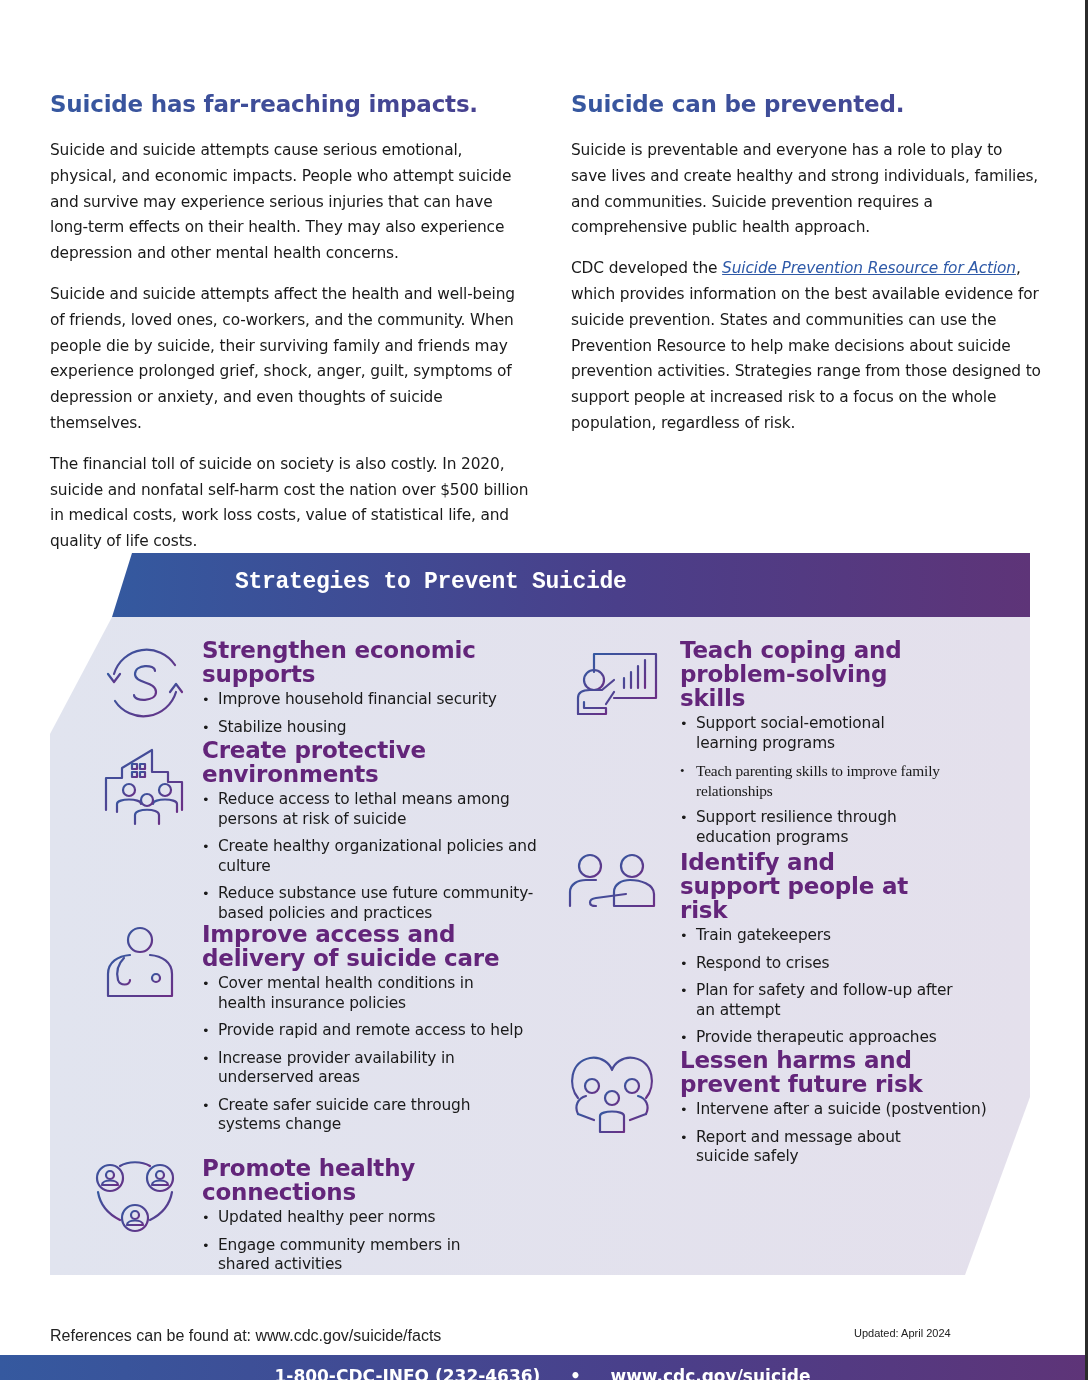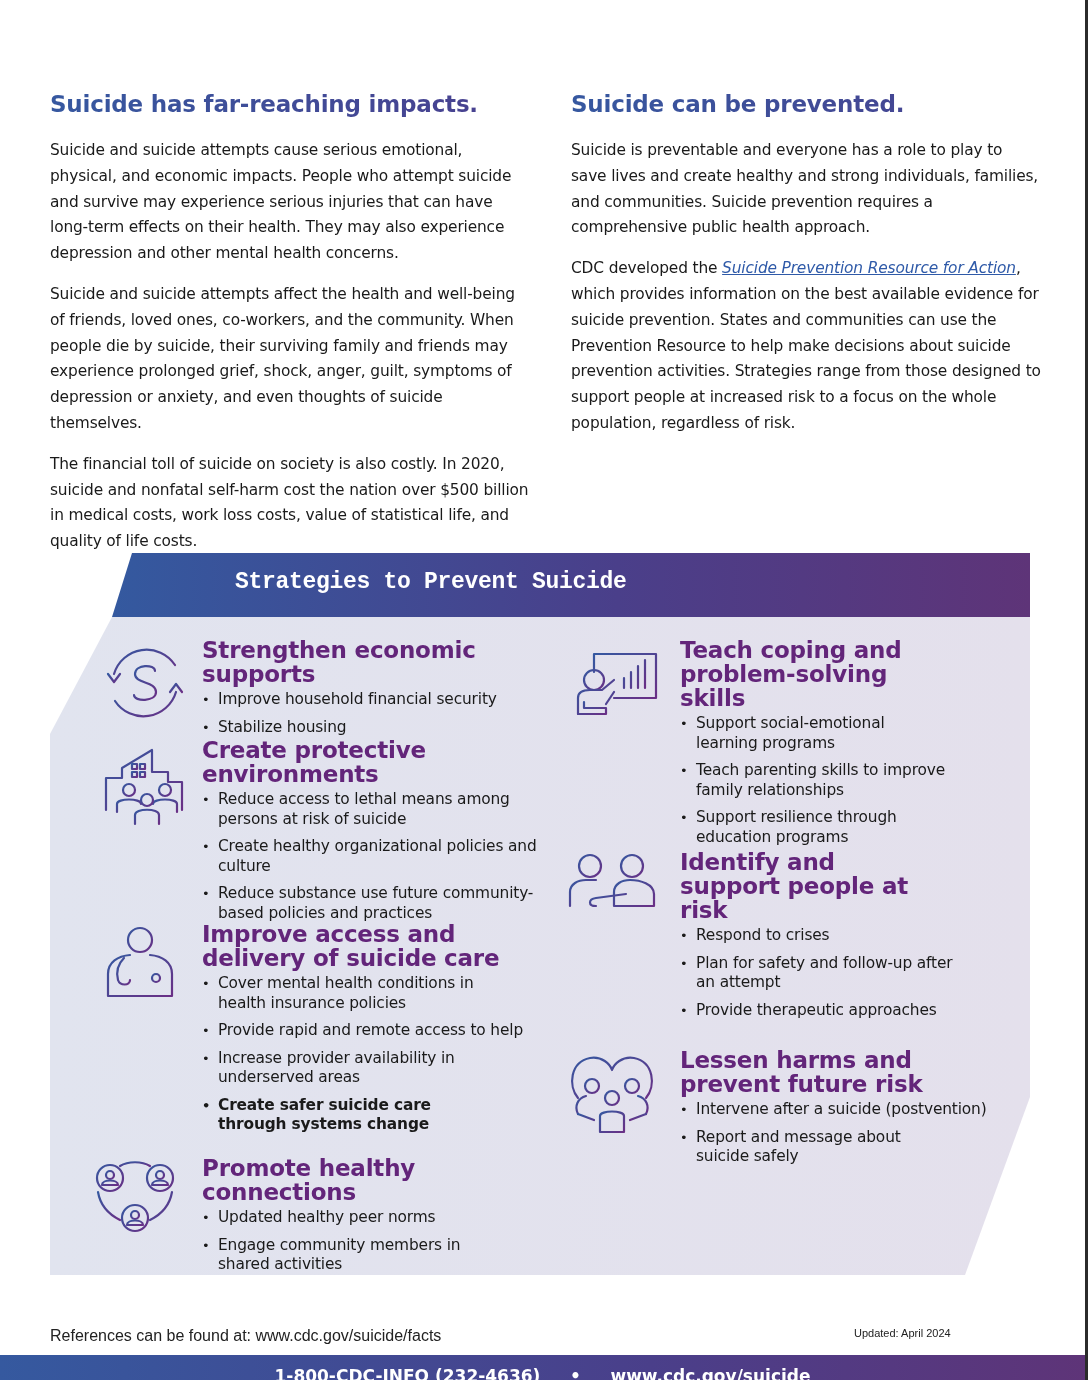--- a/index.html
+++ b/index.html
@@ -125,21 +125,21 @@
       <path d="M56 36 V50"></path>
       <circle cx="56" cy="56" r="4"></circle>
     </svg>
   </div>
   <div style="position:absolute; left:102px; top:0; width:340px;">
     <h4 style="width:320px;">Improve access and delivery of suicide care</h4>
     <ul>
       <li style="width:280px;">Cover mental health conditions in health insurance policies</li>
       <li>Provide rapid and remote access to help</li>
       <li style="width:270px;">Increase provider availability in underserved areas</li>
-      <li style="width:280px;font-weight:bold;">Create safer suicide care through systems change</li>
+      <li style="width:280px;">Create safer suicide care through systems change</li>
     </ul>
   </div>
 </div>
 
 <div class="strategy" style="left:90px; top:1156px; width:450px;">
   <div class="icon" style="left:0; top:0;">
     <svg viewBox="0 0 90 90" fill="none" stroke="url(#ig)" stroke-width="2.2" stroke-linecap="round" stroke-linejoin="round">
       <circle cx="20" cy="22" r="13"></circle>
         <circle cx="20" cy="19" r="4"></circle>
         <path d="M12 29 C12 23 28 23 28 29 Z"></path>
@@ -171,41 +171,42 @@
       <circle cx="20" cy="38" r="10"></circle>
       <path d="M4 72 V56 C4 50 10 48 16 48 L28 48 L40 38"></path>
       <path d="M10 60 V66 H32 V72 H4"></path>
       <path d="M32 62 L40 50"></path>
     </svg>
   </div>
   <div style="position:absolute; left:106px; top:0; width:320px;">
     <h4 style="width:280px;">Teach coping and problem-solving skills</h4>
     <ul>
       <li style="width:220px;">Support social-emotional learning programs</li>
-      <li style="width:280px;">Teach parenting skills to improve family relationships</li>
+      <li style="width:280px;font-family:Liberation Serif, serif;">Teach parenting skills to improve family relationships</li>
       <li style="width:240px;">Support resilience through education programs</li>
     </ul>
   </div>
 </div>
 
 <div class="strategy" style="left:566px; top:850px; width:440px;">
   <div class="icon" style="left:0; top:0;">
     <svg viewBox="0 0 90 90" fill="none" stroke="url(#ig)" stroke-width="2.2" stroke-linecap="round" stroke-linejoin="round">
       <circle cx="24" cy="16" r="11"></circle>
       <circle cx="66" cy="16" r="11"></circle>
       <path d="M4 56 V42 C4 34 12 30 20 30 H30"></path>
       <path d="M4 56 H34"></path>
       <path d="M48 56 V42 C48 34 56 30 64 30 C74 30 88 34 88 44 V56 H48"></path>
       <path d="M60 44 L30 48 C22 49 22 56 30 56"></path>
       <path d="M78 44 V56"></path>
     </svg>
   </div>
   <div style="position:absolute; left:114px; top:0; width:330px;">
     <h4 style="width:230px;">Identify and support people at risk</h4>
     <ul>
+      <li>Train gatekeepers</li>
       <li>Respond to crises</li>
       <li style="width:290px;">Plan for safety and follow-up after an attempt</li>
       <li>Provide therapeutic approaches</li>
     </ul>
   </div>
 </div>
 
 <div class="strategy" style="left:566px; top:1048px; width:450px;">
   <div class="icon" style="left:0; top:0;">
     <svg viewBox="0 0 90 90" fill="none" stroke="url(#ig)" stroke-width="2.2" stroke-linecap="round" stroke-linejoin="round">

